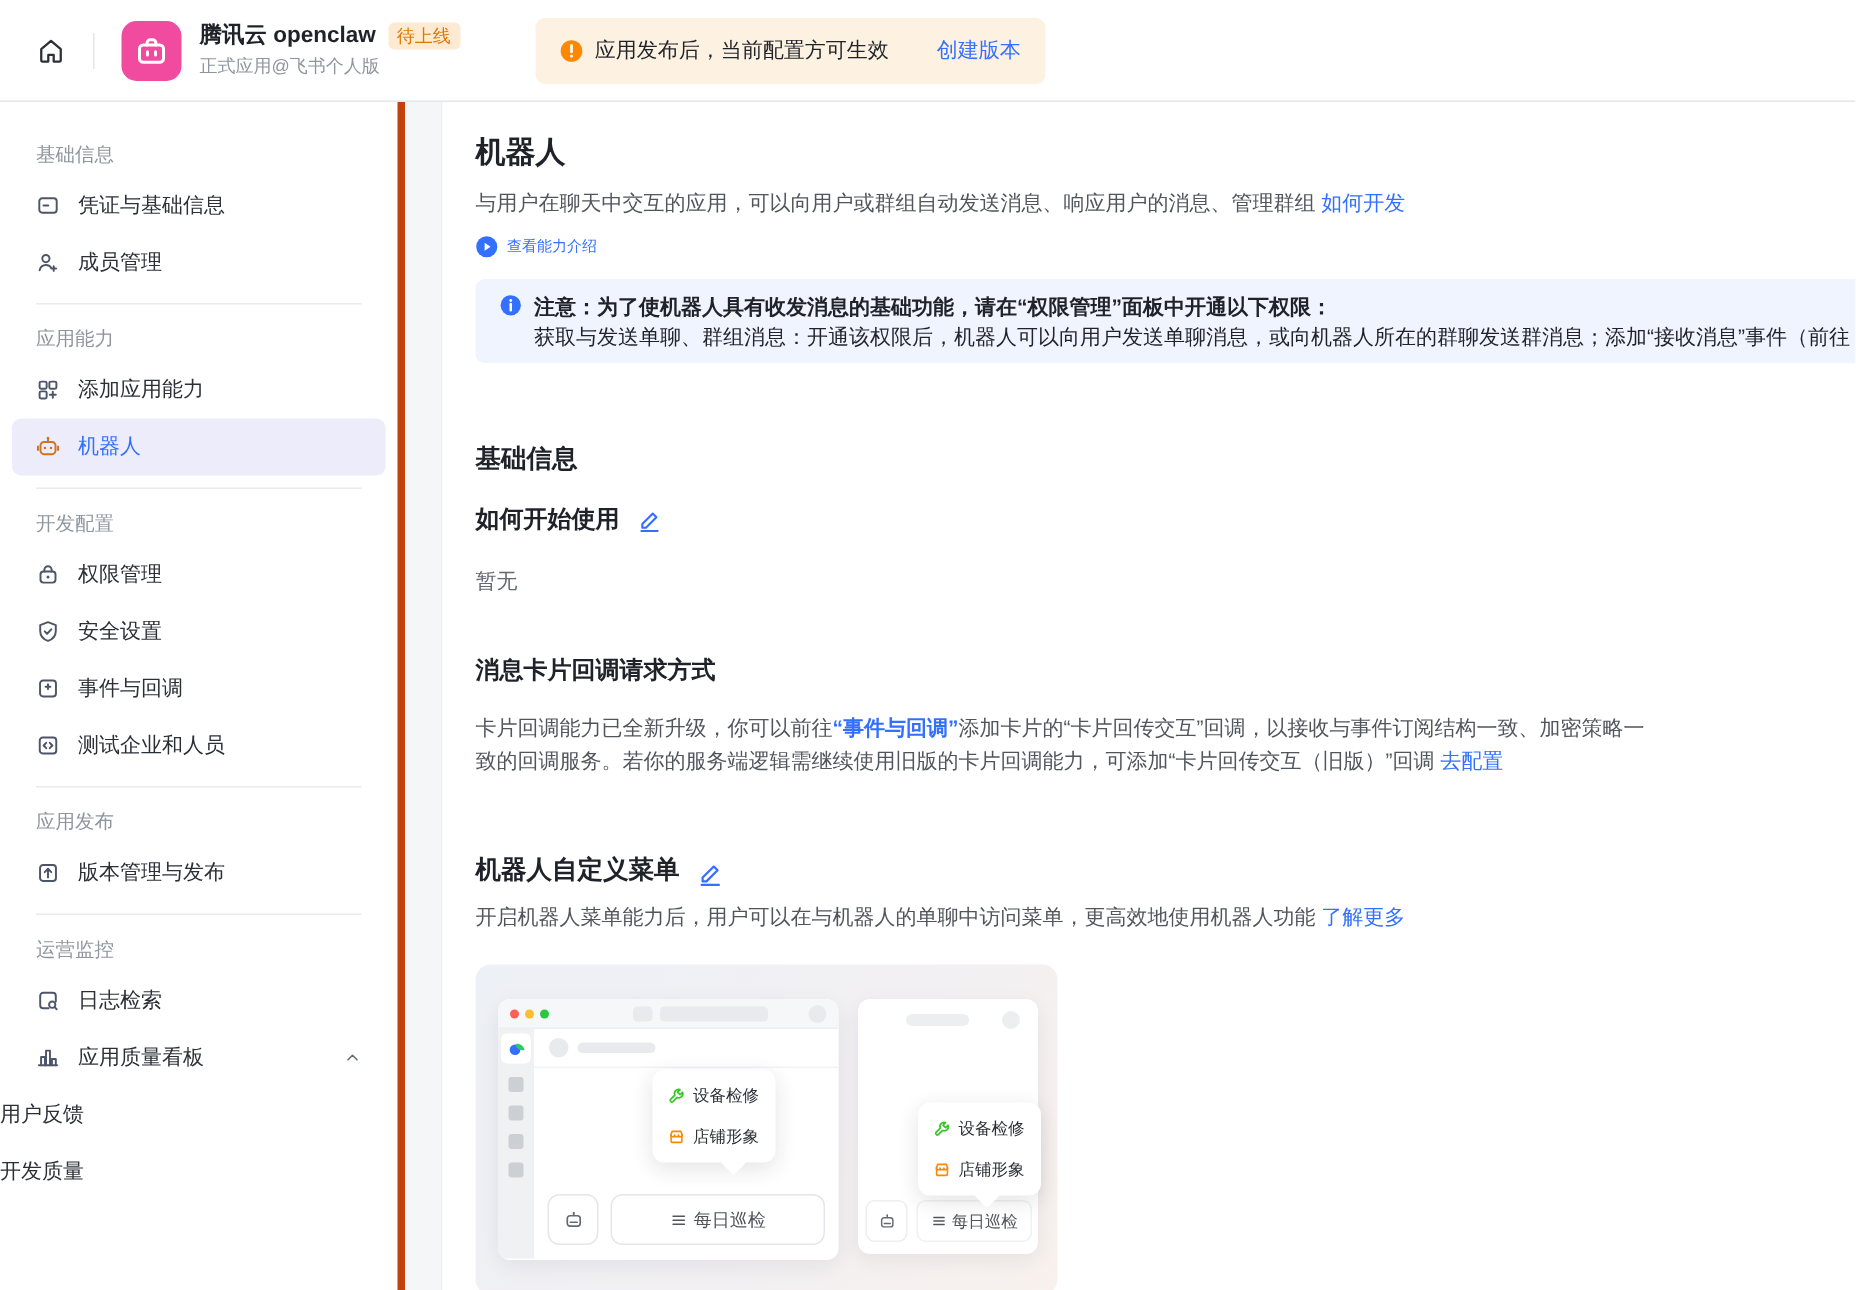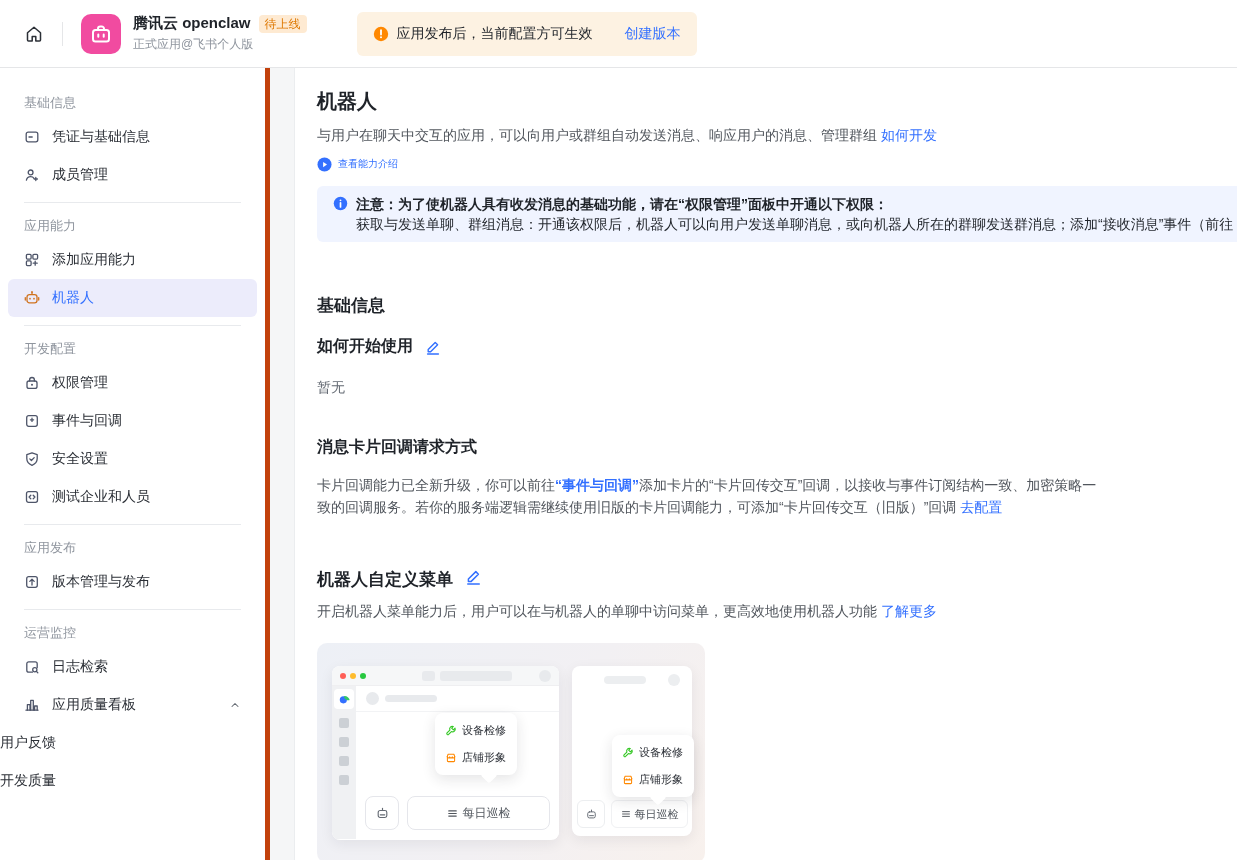--- a/index.html
+++ b/index.html
@@ -47,21 +47,21 @@
   .notice-l1 { font-weight:bold; }
   .notice-icn { margin-top:2px; flex:none; }
 
   .h2 { font-size:17px; font-weight:bold; margin-top:52px; }
   .h3-row { display:flex; align-items:center; gap:12px; margin-top:19px; }
   .h3 { font-size:16px; font-weight:bold; }
   .muted { margin-top:22px; font-size:14px; color:#646a73; }
   .h3-b { font-size:16px; font-weight:bold; margin-top:40px; }
   .para { margin-top:16px; font-size:14px; line-height:22px; color:#51565d; max-width:790px; }
   .para b.lnk { color:#3370ff; font-weight:bold; cursor:pointer; }
-  .h2-row { display:flex; align-items:flex-start; gap:12px; margin-top:50px; }
+  .h2-row { display:flex; align-items:flex-end; gap:12px; margin-top:50px; }
   .h2b { font-size:17px; font-weight:bold; }
   .edit-btn { cursor:pointer; }
   .menu-desc { margin-top:12px; font-size:14px; color:#51565d; }
 
   
   .preview { position:relative; margin-top:22px; width:388px; height:220px; border-radius:10px; overflow:hidden;
     background:linear-gradient(125deg,#edf0f6 0%,#f2f0f3 55%,#f8f1ed 100%); }
   .pv-desktop { position:absolute; left:15px; top:23px; width:227px; height:174px; background:#fff; border-radius:8px;
     box-shadow:0 4px 14px rgba(31,35,41,.07); overflow:hidden; }
   .d-titlebar { height:20px; background:#f6f7f8; border-bottom:1px solid #efeff1; position:relative; display:flex; align-items:center; padding:0 8px; gap:4px; }
@@ -185,33 +185,33 @@
     <div class="nav-item">
       <svg class="nico" viewBox="0 0 16 16" fill="none" stroke="currentColor" stroke-width="1.3" stroke-linecap="round">
         <rect x="3" y="6" width="10" height="7.4" rx="2"></rect>
           <path d="M5.6 6V4.9a2.4 2.4 0 0 1 4.8 0V6"></path>
           <circle cx="8" cy="9.7" r="1" fill="currentColor" stroke="none"></circle>
       </svg>
       <span>权限管理</span>
     </div>
 
     <div class="nav-item">
+      <svg class="nico" viewBox="0 0 16 16" fill="none" stroke="currentColor" stroke-width="1.3" stroke-linecap="round" stroke-linejoin="round">
+        <path d="M8 1.8l5.2 1.9v3.9c0 3-2.1 5.5-5.2 6.7C4.9 13.1 2.8 10.6 2.8 7.6V3.7z"></path>
+          <path d="M5.8 7.9l1.6 1.6 2.8-2.9"></path>
+      </svg>
+      <span>安全设置</span>
+    </div>
+
+    <div class="nav-item">
       <svg class="nico" viewBox="0 0 16 16" fill="none" stroke="currentColor" stroke-width="1.3" stroke-linecap="round">
         <rect x="2.7" y="2.7" width="10.6" height="10.6" rx="2"></rect>
           <path d="M8 5.2v3.2M6.4 6.8h3.2"></path>
       </svg>
       <span>事件与回调</span>
-    </div>
-
-    <div class="nav-item">
-      <svg class="nico" viewBox="0 0 16 16" fill="none" stroke="currentColor" stroke-width="1.3" stroke-linecap="round" stroke-linejoin="round">
-        <path d="M8 1.8l5.2 1.9v3.9c0 3-2.1 5.5-5.2 6.7C4.9 13.1 2.8 10.6 2.8 7.6V3.7z"></path>
-          <path d="M5.8 7.9l1.6 1.6 2.8-2.9"></path>
-      </svg>
-      <span>安全设置</span>
     </div>
 
     <div class="nav-item">
       <svg class="nico" viewBox="0 0 16 16" fill="none" stroke="currentColor" stroke-width="1.3" stroke-linecap="round" stroke-linejoin="round">
         <rect x="2.5" y="2.7" width="11" height="10.6" rx="2"></rect>
           <path d="M6.8 6.2L5.1 8l1.7 1.8M9.2 6.2L10.9 8 9.2 9.8"></path>
       </svg>
       <span>测试企业和人员</span>
     </div>
 

